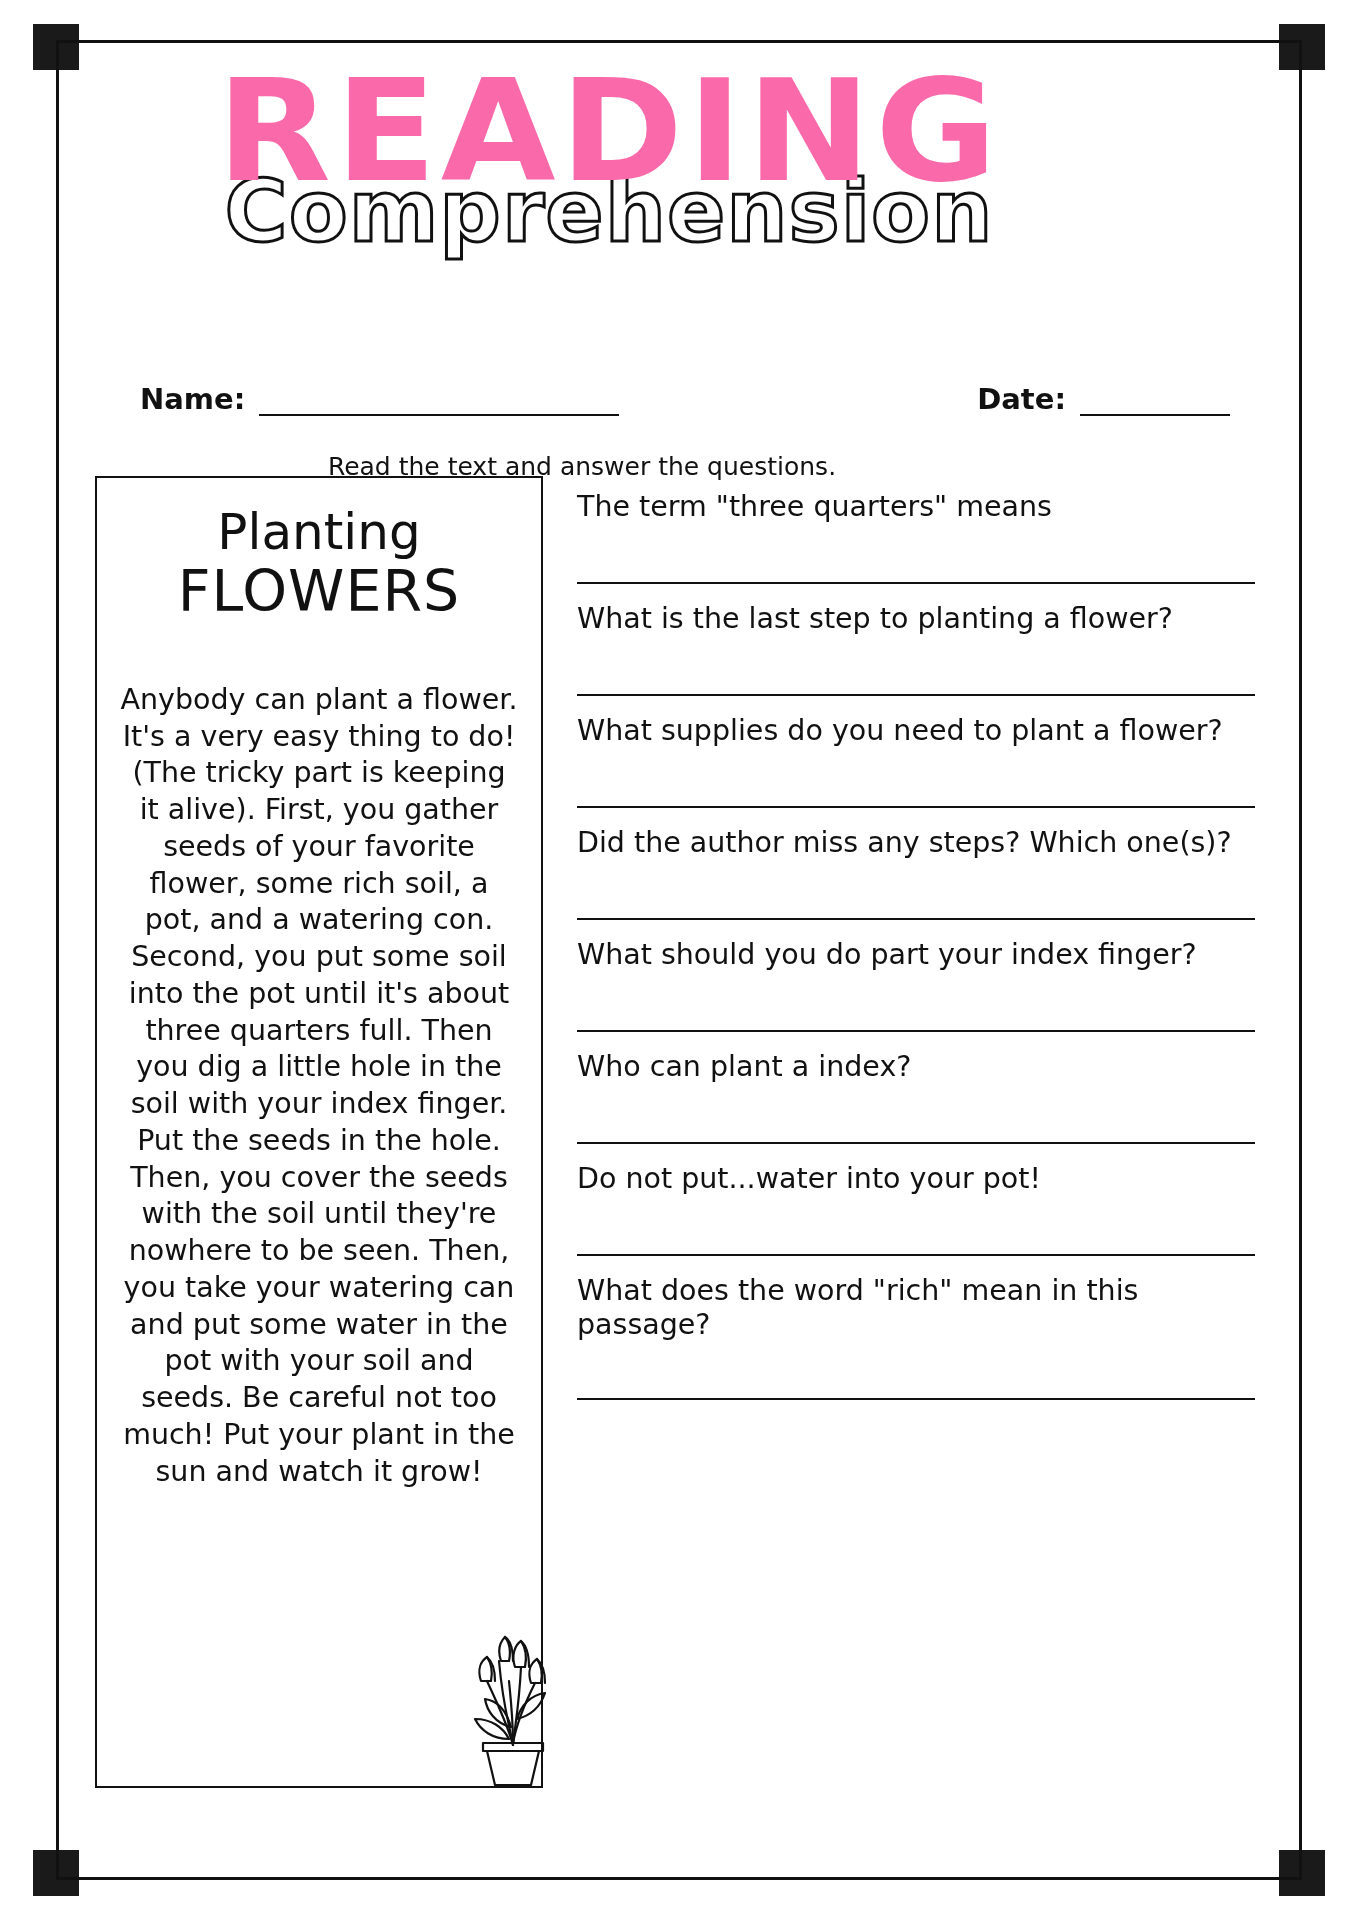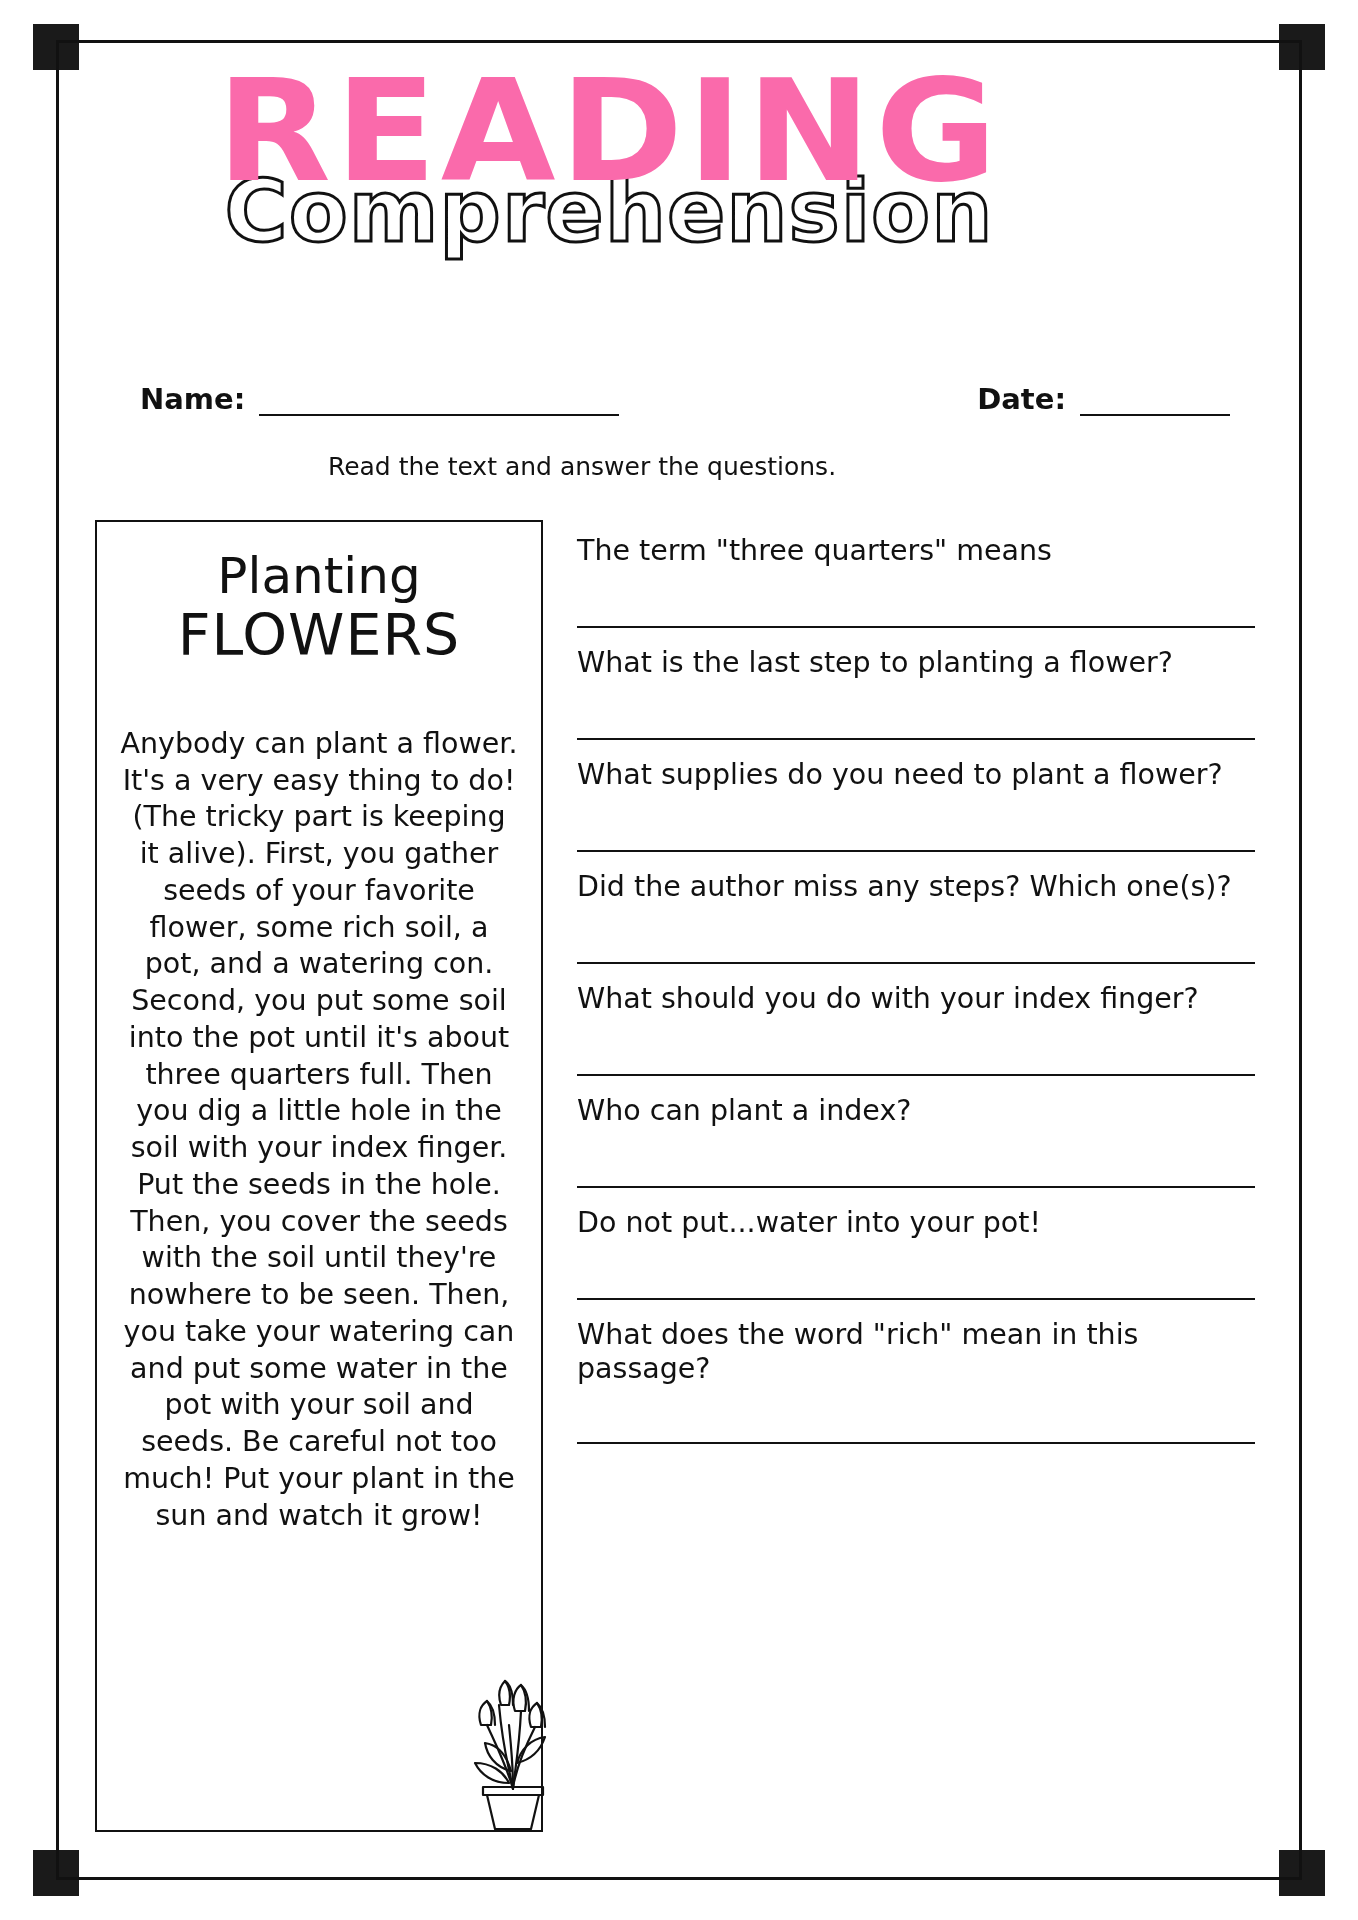--- a/index.html
+++ b/index.html
@@ -96,21 +96,21 @@
     width: 1164px;
     text-align: center;
     font-size: 25px;
     color: #111;
   }
 
   
   .content {
     position: absolute;
     left: 95px;
-    top: 520px;
+    top: 476px;
     width: 1160px;
     display: flex;
   }
 
   .passage-box {
     width: 448px;
     min-height: 1312px;
     border: 2.5px solid #111;
     box-sizing: border-box;
     padding: 26px 22px 20px 22px;
@@ -239,21 +239,21 @@
     </div>
     <div class="question">
       <div class="question-text">What supplies do you need to plant a flower?</div>
       <div class="answer-line"></div>
     </div>
     <div class="question">
       <div class="question-text">Did the author miss any steps? Which one(s)?</div>
       <div class="answer-line"></div>
     </div>
     <div class="question">
-      <div class="question-text">What should you do with your index finger?</div>
+      <div class="question-text">What should you do part your index finger?</div>
       <div class="answer-line"></div>
     </div>
     <div class="question">
       <div class="question-text">Who can plant a index?</div>
       <div class="answer-line"></div>
     </div>
     <div class="question">
       <div class="question-text">Do not put...water into your pot!</div>
       <div class="answer-line"></div>
     </div>

